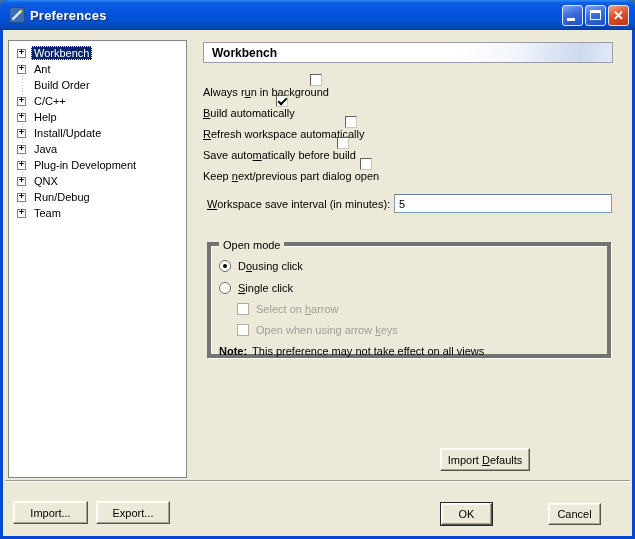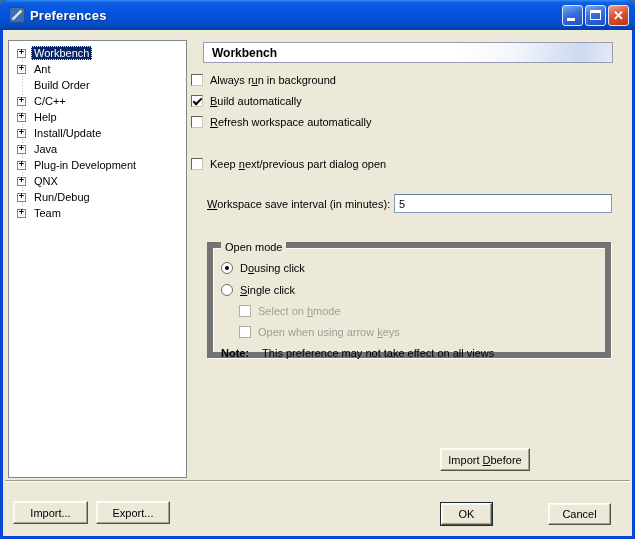--- a/index.html
+++ b/index.html
@@ -49,51 +49,51 @@
   .expander-spacer { width:9px; flex:0 0 9px; margin-right:5px; }
   .tree-label { padding:1px 3px; white-space:nowrap; }
   .tree-row.sel .tree-label { background:#0a246a; color:#fff; outline:1px dotted #e8e8c8; outline-offset:-1px; }
   
   .page-header {
     position:absolute; left:200px; top:12px; width:410px; height:21px;
     border:1px solid #9a9ab5;
     background:linear-gradient(100deg,#fff 62%,#f3f6fb 76%,#ccd9ef 92%,#e2eaf7 100%);
     display:flex; align-items:center; padding-left:8px; font-weight:bold; font-size:12px;
   }
-  .cb-row { position:absolute; left:188px; height:14px; display:flex; align-items:flex-start; }
+  .cb-row { position:absolute; left:200px; height:14px; display:flex; align-items:flex-end;flex-direction:column; }
   .cb {
     width:12px; height:12px; background:#fff; position:relative; margin-right:7px; flex:0 0 12px;
     border:1px solid; border-color:#63625a #c9c7b7 #c9c7b7 #63625a;
   }
   .cb.checked::after {
     content:""; position:absolute; left:1px; top:2px; width:7px; height:3px;
     border-left:2px solid #000; border-bottom:2px solid #000; transform:rotate(-45deg);
   }
   .mn { text-decoration:underline; }
   .field-label { position:absolute; left:204px; top:168px; }
   .interval-input {
     position:absolute; left:391px; top:164px; width:218px; height:19px;
     border:1px solid #7f9db9; border-top-color:#61819d; background:#fff;
     font:11px "Liberation Sans", sans-serif; padding:0 0 0 4px; outline:none;
   }
   
   .groupbox {
     position:absolute; left:204px; top:212px; width:404px; height:116px;
-    border:6px solid #737373; box-shadow:inset 1px 1px 0 #fdfcf5, 1px 1px 0 #fdfcf5;
+    border:4px solid #737373; box-shadow:inset 1px 1px 0 #fdfcf5, 1px 1px 0 #fdfcf5;
   }
   .group-title { position:absolute; top:-7px; left:8px; background:#ece9d8; padding:0 4px; }
   .g-row { position:absolute; height:14px; display:flex; align-items:center; }
   .radio {
     width:12px; height:12px; border-radius:50%; background:#fff; position:relative;
     border:1px solid #6f6f64; margin-right:7px; flex:0 0 12px;
   }
   .radio.on::after { content:""; position:absolute; left:3px; top:3px; width:4px; height:4px; border-radius:50%; background:#000; }
   .g-row.disabled { color:#9f9e95; }
   .g-row.disabled .cb { border-color:#b0aea0; }
-  .note-label { font-weight:bold; margin-right:13px; }
+  .note-label { font-weight:bold; margin-right:5px; }
   
   .btn {
     position:absolute; height:23px; background:#ece9d8;
     border:1px solid #55534a; border-top-color:#fffdf4; border-left-color:#fffdf4;
     box-shadow:inset -1px -1px 0 #a5a28e, inset 1px 1px 0 #fbfaf2;
     font:11px "Liberation Sans", sans-serif; text-align:center; line-height:20px;
     padding:0; cursor:default;
   }
   .btn.default { box-shadow:inset -1px -1px 0 #a5a28e, inset 1px 1px 0 #fbfaf2, 0 0 0 1px #1f2a38; }
   .sep { position:absolute; left:2px; right:2px; top:450px; height:0;
@@ -185,20 +185,24 @@
       <label><span>Always r</span><span class="mn">u</span><span>n in background</span></label>
     </div>
     <div class="cb-row" style="top:65px">
       <span class="cb checked"></span>
       <label><span></span><span class="mn">B</span><span>uild automatically</span></label>
     </div>
     <div class="cb-row" style="top:86px">
       <span class="cb"></span>
       <label><span></span><span class="mn">R</span><span>efresh workspace automatically</span></label>
     </div>
+    <div class="cb-row" style="top:107px">
+      <span class="cb"></span>
+      <label><span>Save auto</span><span class="mn">m</span><span>atically before build</span></label>
+    </div>
     <div class="cb-row" style="top:128px">
       <span class="cb"></span>
       <label><span>Keep </span><span class="mn">n</span><span>ext/previous part dialog open</span></label>
     </div>
 
     <div class="field-label"><span class="mn">W</span><span>orkspace save interval (in minutes):</span></div>
     <input class="interval-input" type="text" value="5" style="">
 
     <div class="groupbox">
       <span class="group-title">Open mode</span>
@@ -206,35 +210,35 @@
       <div class="g-row" style="left:8px; top:13px">
         <span class="radio on"></span>
         <label><span>D</span><span class="mn">o</span><span>using click</span></label>
       </div>
       <div class="g-row" style="left:8px; top:35px">
         <span class="radio"></span>
         <label><span></span><span class="mn">S</span><span>ingle click</span></label>
       </div>
       <div class="g-row disabled" style="left:26px; top:56px">
         <span class="cb"></span>
-        <label><span>Select on </span><span class="mn">h</span><span>mode</span></label>
+        <label><span>Select on </span><span class="mn">h</span><span>arrow</span></label>
       </div>
       <div class="g-row disabled" style="left:26px; top:77px">
         <span class="cb"></span>
         <label><span>Open when using arrow </span><span class="mn">k</span><span>eys</span></label>
       </div>
       <div class="g-row" style="left:8px; top:98px">
         <span class="note-label">Note:</span>
         <span>This preference may not take effect on all views</span>
       </div>
     </div>
 
-    <button class="btn" style="left:437px; top:418px; width:90px"><span>Import </span><span class="mn">D</span><span>before</span></button>
+    <button class="btn" style="left:437px; top:418px; width:90px"><span>Import </span><span class="mn">D</span><span>efaults</span></button>
 
     <div class="sep"></div>
 
     <button class="btn" style="left:10px; top:471px; width:75px">Import...</button>
     <button class="btn" style="left:93px; top:471px; width:74px">Export...</button>
     <button class="btn default" style="left:438px; top:473px; width:51px; height:22px">OK</button>
-    <button class="btn" style="left:545px; top:473px; width:63px; height:22px">Cancel</button>
+    <button class="btn" style="left:545px; top:473px; width:53px; height:22px">Cancel</button>
 
   </div>
 </div>
 
 </body></html>

